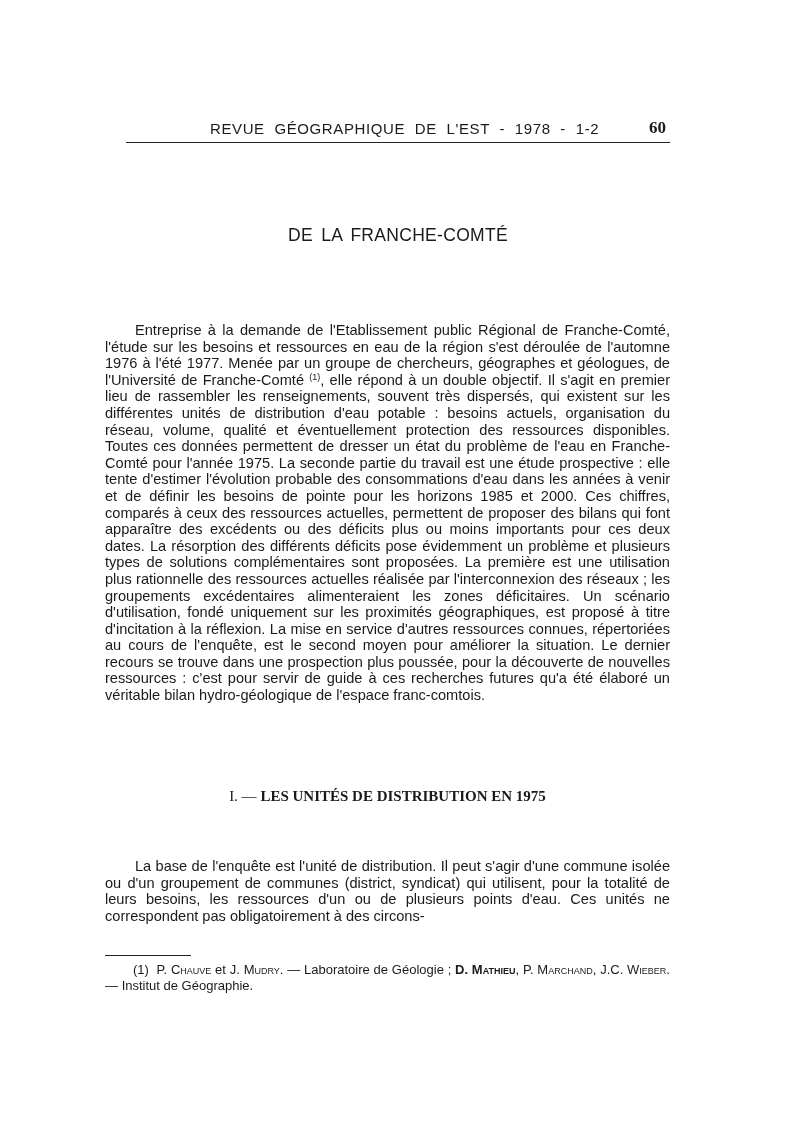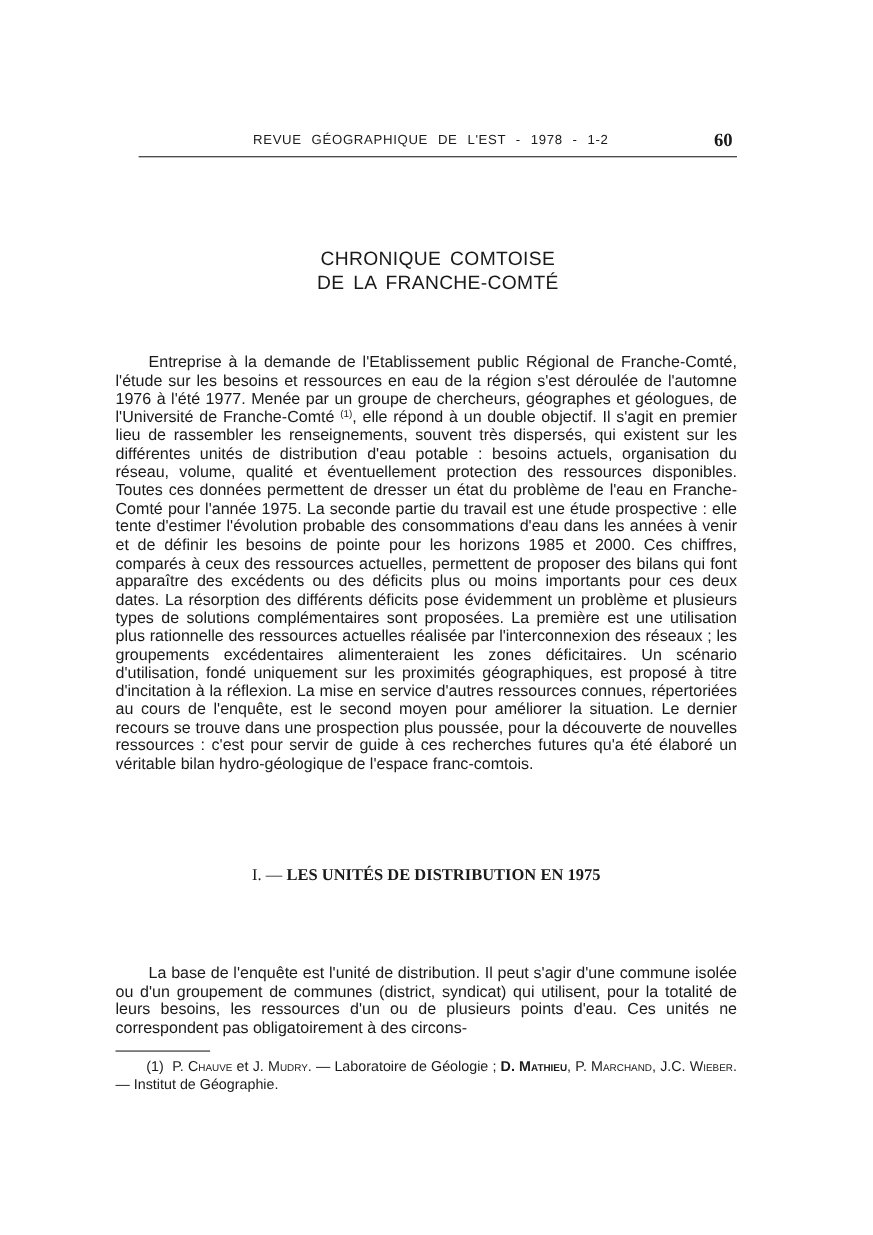--- a/index.html
+++ b/index.html
@@ -1,54 +1,53 @@
 <!DOCTYPE html>
 <html><head>
 <meta charset="utf-8">
 <style>
   html, body { margin: 0; padding: 0; background: #ffffff; }
   body { width: 794px; height: 1123px; position: relative; overflow: hidden; color: #1a1a1a; }
   .page { position: absolute; left: 0; top: 0; width: 794px; height: 1123px; }
 
   .running-head { position: absolute; left: 126px; top: 118px; width: 544px; height: 22px; }
-  .running-head .journal { position: absolute; left: 84px; top: 2px; font-family: "Liberation Sans", sans-serif; font-size: 12px; letter-spacing: 0.6px; word-spacing: 5px; margin-left: 20px; }
+  .running-head .journal { position: absolute; left: 84px; top: 2px; font-family: "Liberation Sans", sans-serif; font-size: 15px; letter-spacing: 0.6px; word-spacing: 5px; }
   .running-head .pageno { position: absolute; right: 4px; top: 0px; font-family: "Liberation Serif", serif; font-weight: bold; font-size: 17px; }
   .head-rule { position: absolute; left: 126px; top: 142px; width: 544px; height: 1px; background: #222; }
 
   .title { position: absolute; left: 126px; top: 224px; width: 544px; text-align: center; font-family: "Liberation Sans", sans-serif; font-size: 17.5px; line-height: 22px; letter-spacing: 0.3px; word-spacing: 3px; }
 
   .body-text { position: absolute; left: 105px; width: 565px; font-family: Liberation Sans, sans-serif; font-size: 14.6px; line-height: 16.6px; text-align: justify; }
   .body-text p { margin: 0; text-indent: 30px; }
   .p1 { top: 322px; }
   .p2 { top: 736px; }
   .section-heading { position: absolute; left: 105px; top: 788px; width: 565px; text-align: center; font-family: "Liberation Serif", serif; font-size: 15px; }
   .section-heading .num { font-weight: normal; }
   .section-heading .txt { font-weight: bold; }
-  .p3 { top: 858px; margin-top: 19px; }
+  .p3 { top: 858px; }
 
   sup { font-size: 9px; vertical-align: 5px; line-height: 0; }
 
   .fn-rule { position: absolute; left: 105px; top: 955px; width: 86px; height: 1px; background: #222; }
   .footnote { position: absolute; left: 105px; top: 962px; width: 565px; font-family: Liberation Sans, sans-serif; font-size: 13px; line-height: 16px; text-align: justify; }
   .footnote .fn { display: block; text-indent: 28px; }
   .sc { font-variant: small-caps; }
 </style>
 </head>
 <body>
 
 <div class="page">
 
   <div class="running-head">
     <span class="journal">REVUE GÉOGRAPHIQUE DE L'EST - 1978 - 1-2</span>
     <span class="pageno">60</span>
   </div>
   <div class="head-rule"></div>
 
   <div class="title">
-    <div>CHRONIQUE COMTOISE</div>
     <div>DE LA FRANCHE-COMTÉ</div>
   </div>
 
   <div class="body-text p1">
     <p><span>Entreprise à la demande de l'Etablissement public Régional de Franche-Comté, l'étude sur les besoins et ressources en eau de la région s'est déroulée de l'automne 1976 à l'été 1977. Menée par un groupe de chercheurs, géographes et géologues, de l'Université de Franche-Comté </span><sup>(1)</sup><span>, elle répond à un double objectif. Il s'agit en premier lieu de rassembler les renseignements, souvent très dispersés, qui existent sur les différentes unités de distribution d'eau potable : besoins actuels, organisation du réseau, volume, qualité et éventuellement protection des ressources disponibles. Toutes ces données permettent de dresser un état du problème de l'eau en Franche-Comté pour l'année 1975. La seconde partie du travail est une étude prospective : elle tente d'estimer l'évolution probable des consommations d'eau dans les années à venir et de définir les besoins de pointe pour les horizons 1985 et 2000. Ces chiffres, comparés à ceux des ressources actuelles, permettent de proposer des bilans qui font apparaître des excédents ou des déficits plus ou moins importants pour ces deux dates. La résorption des différents déficits pose évidemment un problème et plusieurs types de solutions complémentaires sont proposées. La première est une utilisation plus rationnelle des ressources actuelles réalisée par l'interconnexion des réseaux ; les groupements excédentaires alimenteraient les zones déficitaires. Un scénario d'utilisation, fondé uniquement sur les proximités géographiques, est proposé à titre d'incitation à la réflexion. La mise en service d'autres ressources connues, répertoriées au cours de l'enquête, est le second moyen pour améliorer la situation. Le dernier recours se trouve dans une prospection plus poussée, pour la découverte de nouvelles ressources : c'est pour servir de guide à ces recherches futures qu'a été élaboré un véritable bilan hydro-géologique de l'espace franc-comtois.</span></p>
   </div>
 
 
   <div class="section-heading">
     <span class="num">I. —</span>

